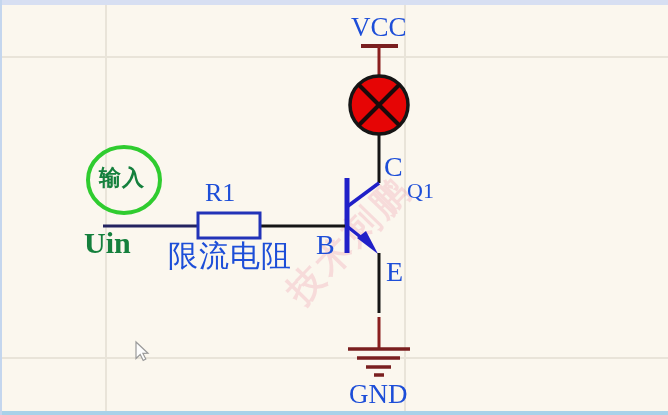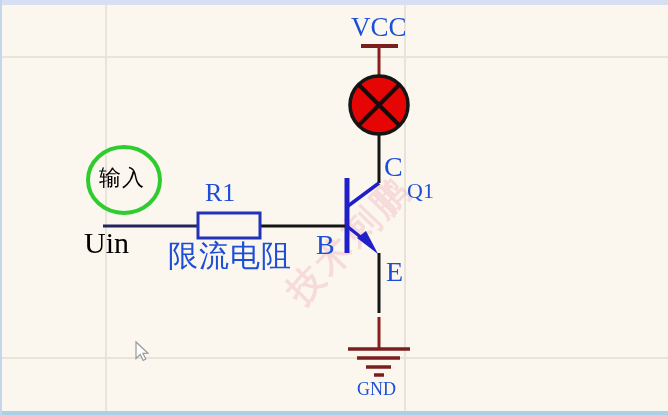--- a/index.html
+++ b/index.html
@@ -10,32 +10,32 @@
   }
   .strip{position:absolute;}
   #strip-top{left:0;top:0;width:668px;height:5px;background:#d7dff2;}
   #strip-bottom{left:0;bottom:0;width:668px;height:4px;background:#a9d2e9;}
   #strip-left{left:0;top:0;width:2px;height:415px;background:#c4d6ee;}
   .gridline{position:absolute;background:#e9e4d9;}
   .gl-h{left:0;width:668px;height:2px;}
   .gl-v{top:0;width:2px;height:415px;}
   #svg-layer{position:absolute;left:0;top:0;z-index:2;}
   .lbl{position:absolute;z-index:3;color:#1d4ed8;line-height:1.05;white-space:nowrap;}
-  .lbl-red{color:#000000;font-weight:normal;}
+  .lbl-red{color:#15803d;font-weight:bold;}
   #vcc-label{left:351px;top:13px;font-size:27px;}
   #c-label{left:384px;top:152px;font-size:28px;}
   #q1-label{left:407px;top:179px;font-size:22px;}
   #npn-label{left:396px;top:204px;font-size:32px;}
   #b-label{left:316px;top:230px;font-size:28px;}
   #e-label{left:386px;top:257px;font-size:28px;}
   #r1-label{left:205px;top:179px;font-size:26px;}
   #xianliu-label{left:168px;top:240px;font-size:30px;letter-spacing:1px;}
   #uin-label{left:84px;top:227px;font-size:30px;}
   #shuru-label{left:99px;top:166px;font-size:22px;letter-spacing:1px;}
-  #gnd-label{left:357px;top:380px;font-size:18px;font-family:Liberation Serif, serif;}
+  #gnd-label{left:349px;top:380px;font-size:27px;font-family:Liberation Serif, serif;}
   #watermark{
     left:252px;top:222px;width:195px;text-align:center;
     font-size:36px;letter-spacing:4px;color:rgba(233,125,150,0.22);
     transform:rotate(-46deg);transform-origin:center;z-index:1;font-weight:bold;
   }
 </style>
 </head>
 <body>
 
 <div id="stage">

